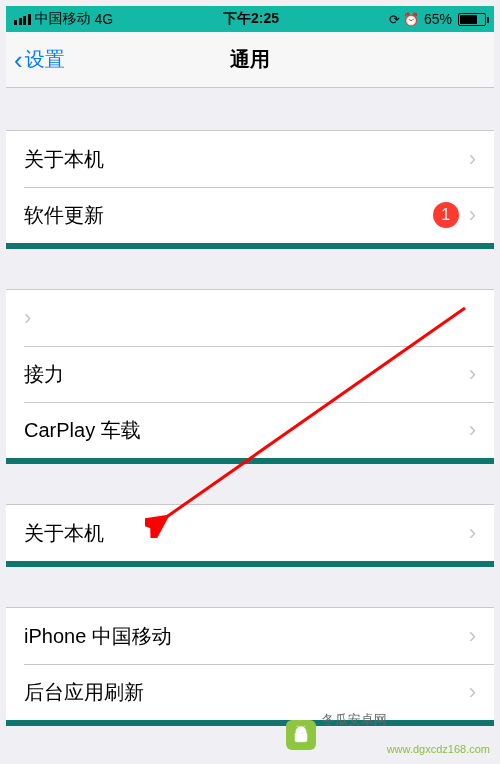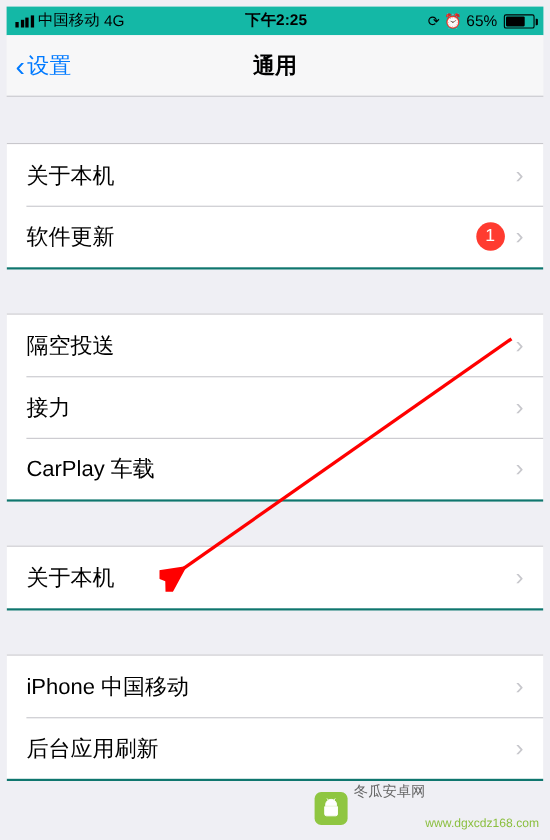--- a/index.html
+++ b/index.html
@@ -67,21 +67,21 @@
     color:#007aff; font-size:20px;
     cursor:pointer;
   }
   .nav-back .chev { font-size:26px; margin-right:2px; line-height:1;}
   .nav-title { font-size:20px; font-weight:600; }
 
   
   .content { flex:1; overflow:hidden; }
   .group-gap { height: 42px; }
   .group-gap.small { height: 40px; }
-  .group { background:#fff; border-top:1px solid #c8c7cc; border-bottom:2px solid #0f766e; }
+  .group { background:#fff; border-top:1px solid #c8c7cc; border-bottom:6px solid #0f766e; }
   .row {
     min-height: 56px;
     padding: 0 18px;
     display:flex; align-items:center; justify-content:space-between;
     position:relative;
     cursor:pointer;
   }
   .row + .row::before {
     content:""; position:absolute; left:18px; right:0; top:0; height:1px;
     background:#c8c7cc;
@@ -180,21 +180,20 @@
           <span class="badge">1</span>
           <span class="chevron">›</span>
         </span>
       </div>
     </div>
 
     <div class="group-gap small"></div>
 
     <div class="group">
       <div class="row">
-        <span class="row-label">隔空投送</span>
         <span class="row-right">
             <span class="chevron">›</span>
           </span>
       </div>
       <div class="row">
         <span class="row-label">接力</span>
         <span class="row-right">
             <span class="chevron">›</span>
           </span>
       </div>

